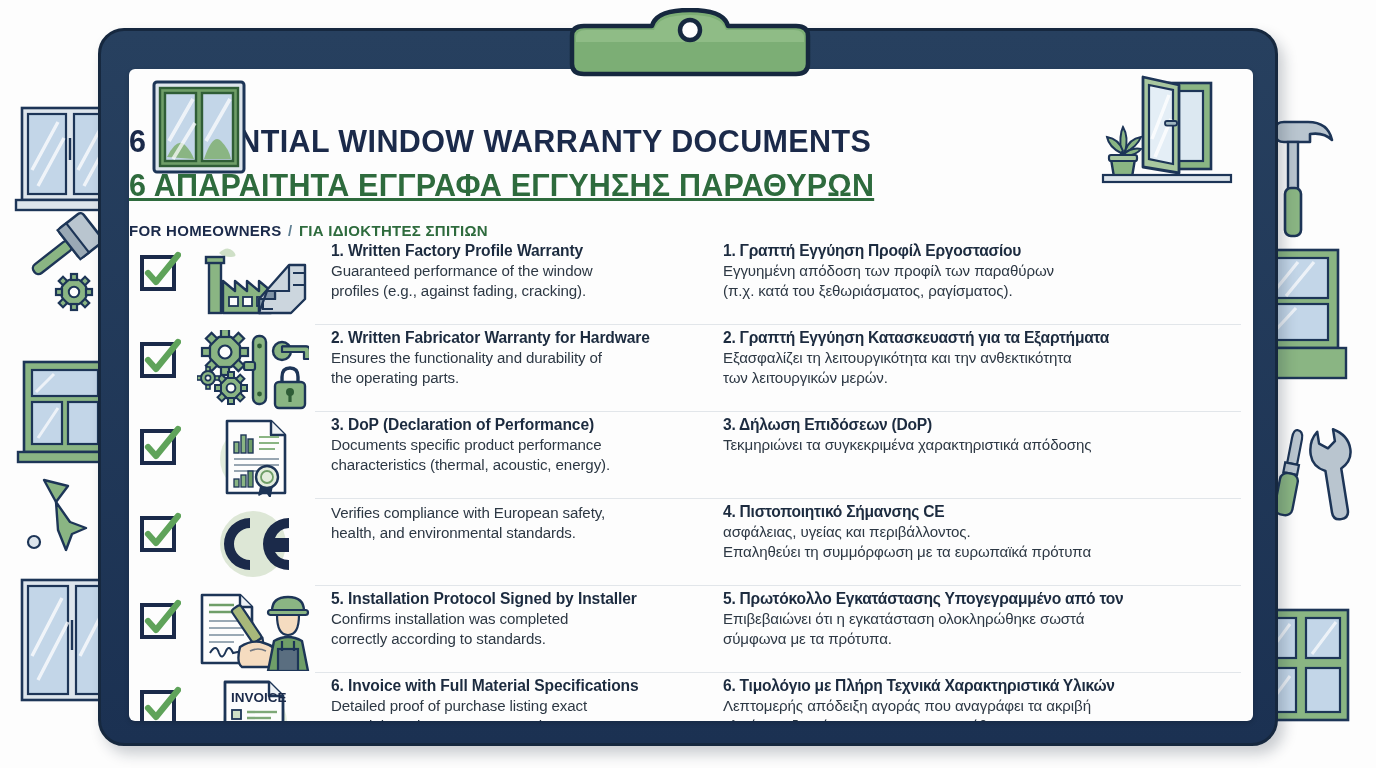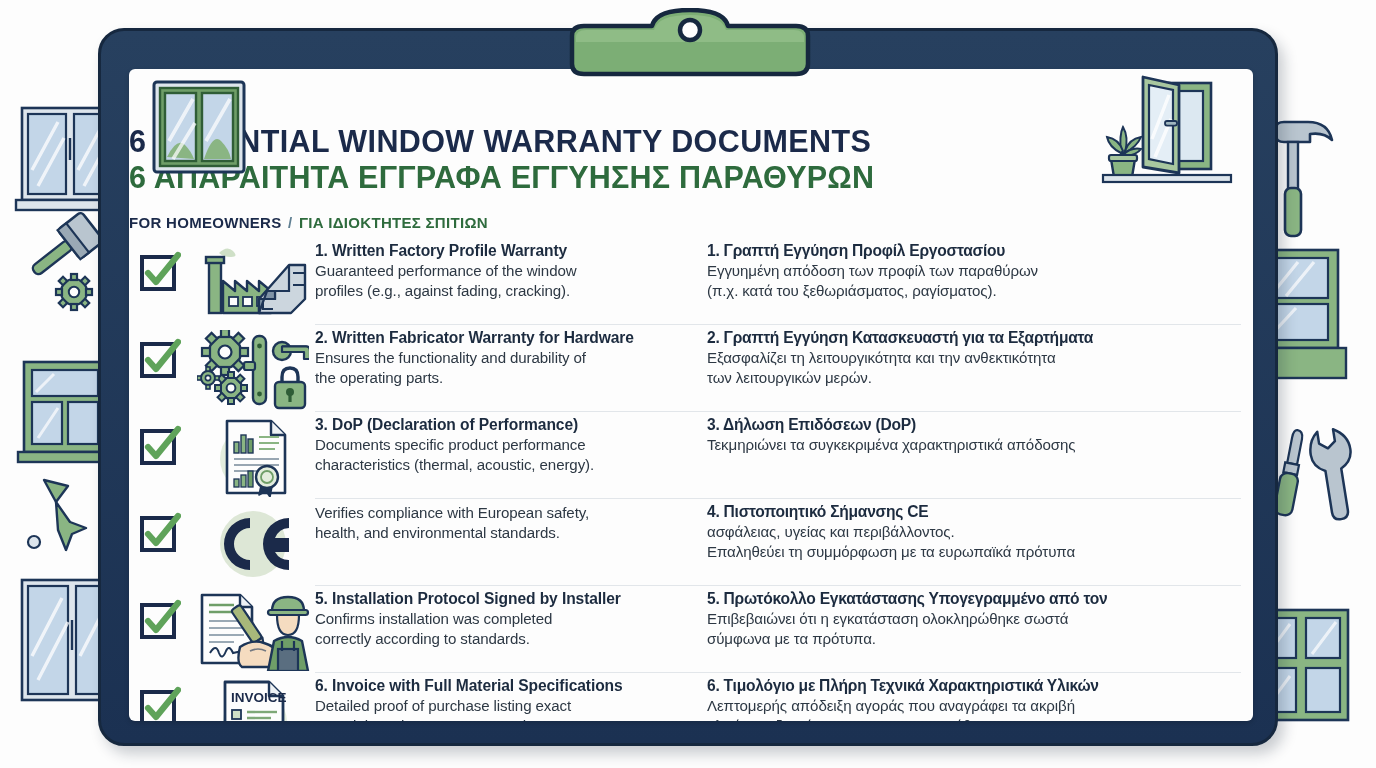--- a/index.html
+++ b/index.html
@@ -62,22 +62,23 @@
     color: #1b2a4a;
     line-height: 1.08;
     white-space: nowrap;
   }
   .title-el {
     font-size: 30.5px;
     font-weight: bold;
     letter-spacing: 0.2px;
     color: #2e6b3d;
     line-height: 1.12;
-    margin-top: 2px;
+    margin-top: 10px;
     white-space: nowrap;
+    text-decoration: underline;
   }
   .subtitle {
     margin-top: 20px;
     font-size: 15px;
     font-weight: bold;
     letter-spacing: 0.3px;
     white-space: nowrap;
   }
   .sub-en { color: #1b2a4a; }
   .sub-sep { color: #5f7f92; margin: 0 2px; }
@@ -116,21 +117,21 @@
     width: 124px;
     flex: 0 0 124px;
     display: flex; justify-content: center; align-items: flex-start;
     padding-top: 2px;
   }
   .txt-cell {
     flex: 1 1 0;
     padding-right: 10px;
     min-width: 0;
   }
-  .txt-cell.en { max-width: 392px; }
+  .txt-cell.en { max-width: 392px; margin-left: 16px; }
   .row-title {
     font-size: 15.6px;
     font-weight: bold;
     color: #1c2b3f;
     line-height: 1.25;
     letter-spacing: -0.1px;
     white-space: nowrap;
   }
   .row-title.el { letter-spacing: -0.25px; }
   .row-desc {

